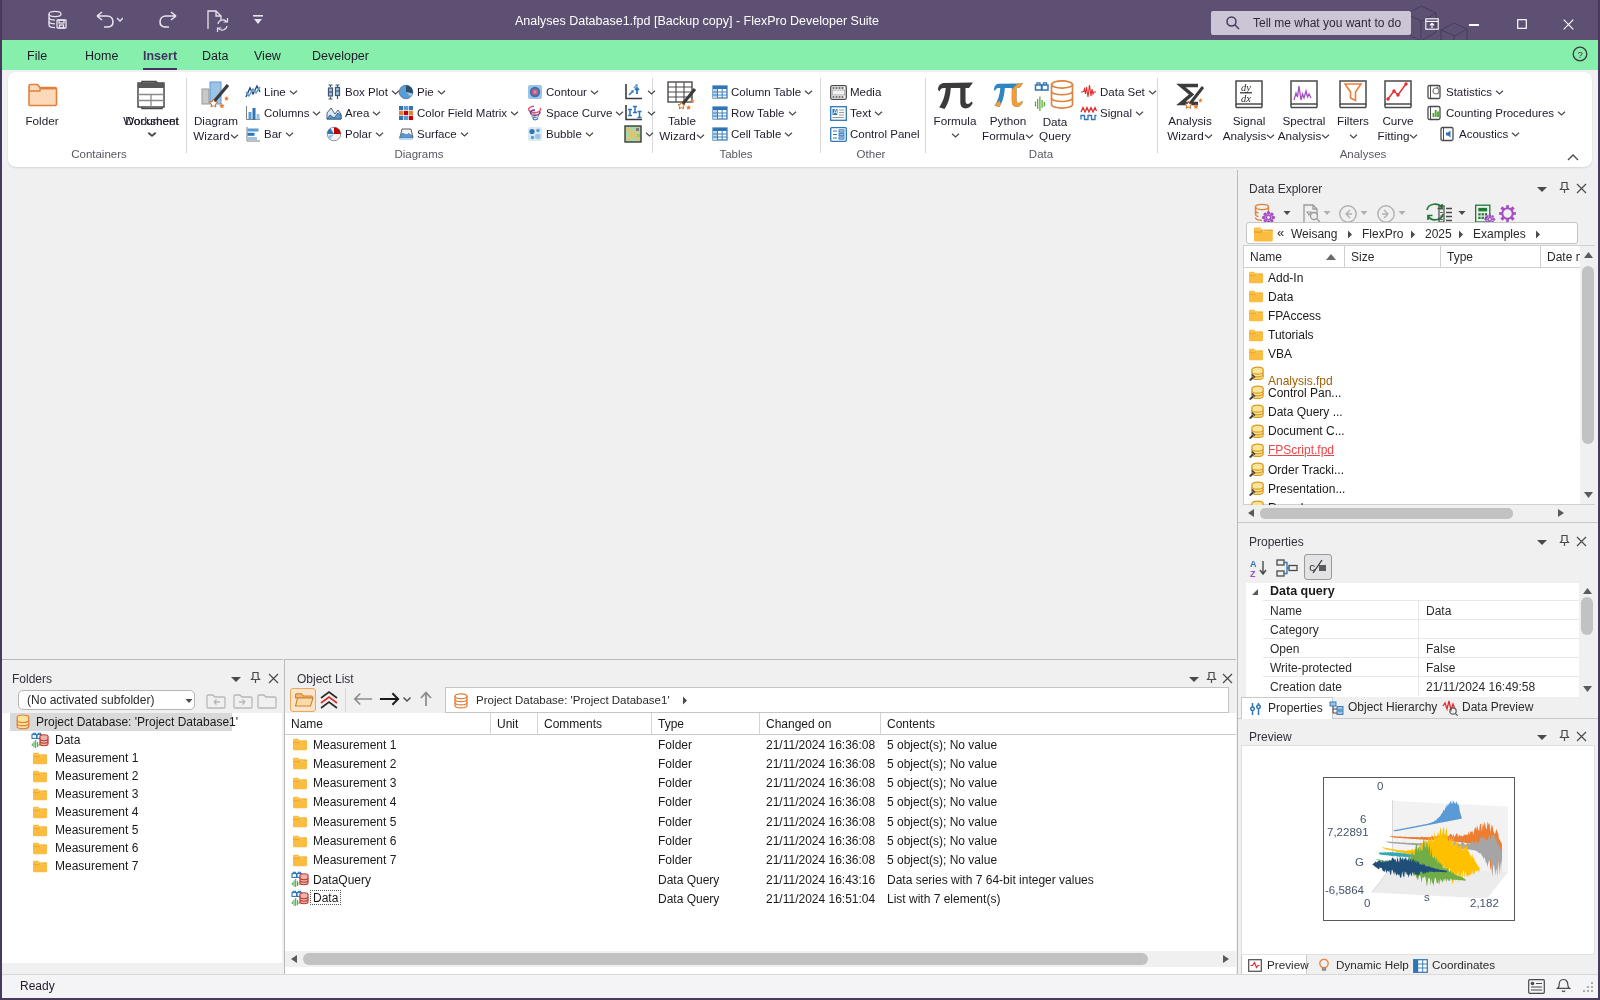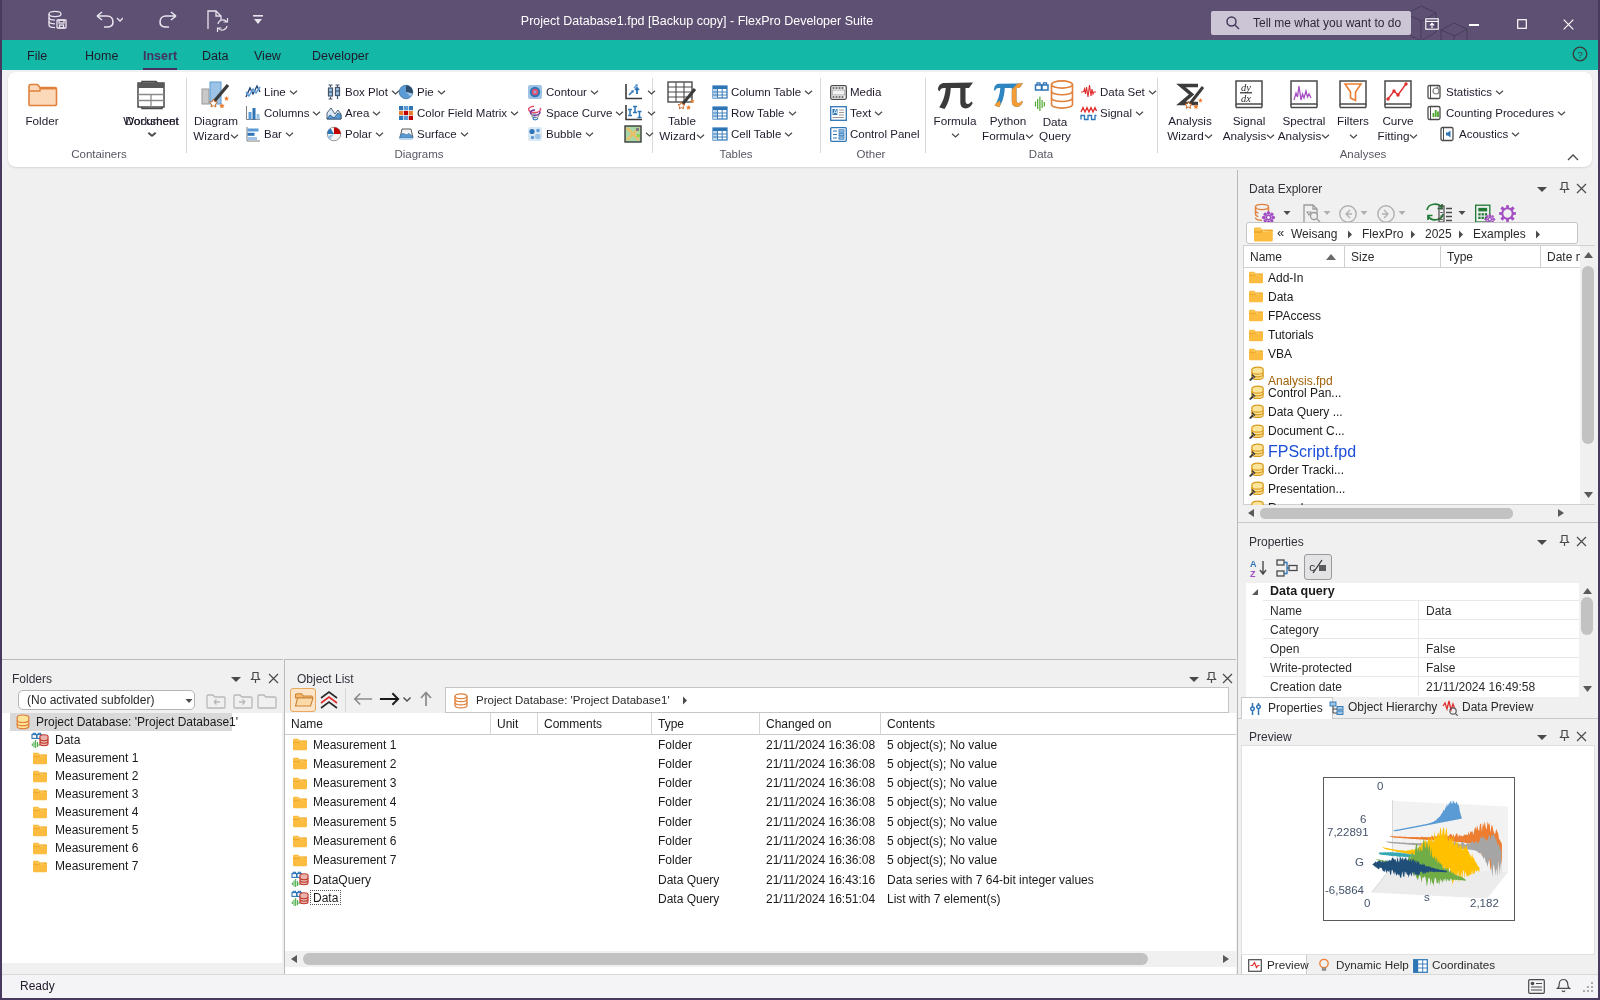--- a/index.html
+++ b/index.html
@@ -7,21 +7,21 @@
 body { position:relative; background:#f0f0f0; }
 .abs { position:absolute; }
 
 
 #titlebar { left:0; top:0; width:1600px; height:40px; background:#5d5072; }
 #title-text { position:absolute; top:0; left:0; width:1394px; height:40px; line-height:42px; text-align:center; color:#ffffff; font-size:12.5px; }
 #tellme { position:absolute; left:1211px; top:11px; width:200px; height:24px; background:#cbc5d6; border-radius:2px; color:#2e2838; font-size:12.5px; line-height:24px; }
 #tellme .mag { position:absolute; left:14px; top:4px; }
 #tellme .txt { position:absolute; left:42px; top:0; font-size:12px;text-align:right; }
 
-#menubar { left:0; top:40px; width:1600px; height:30px; background:#14b8a6; }
+#menubar { left:0; top:40px; width:1600px; height:30px; background:#86efac; }
 .mtab { position:absolute; top:0; height:30px; line-height:32px; font-size:12.5px; color:#201a2b; }
 .mtab.sel { font-weight:bold; color:#443263; border-bottom:2.5px solid #443263; }
 
 
 #ribbon { left:0; top:70px; width:1600px; height:100px; background:#f1f0f2; }
 #ribboncard { position:absolute; left:8px; top:2px; width:1584px; height:95px; background:#ffffff; border-radius:8px; box-shadow:0 1px 2px rgba(0,0,0,0.12); }
 .rsep { position:absolute; top:8px; height:75px; width:1px; background:#d9d7dc; }
 .rglabel { position:absolute; top:78px; font-size:11.5px; color:#5b5663; text-align:center; }
 .bigbtn { position:absolute; top:7px; text-align:center; font-size:11.7px; color:#201a2b; line-height:13.5px; }
 .bigbtn .bicon { display:block; margin:2px auto 3px; }
@@ -63,21 +63,21 @@
   </svg>
   <svg class="abs" style="left:205px;top:8px;" width="26" height="24" viewBox="0 0 26 24" fill="none" stroke="#e8e4ee" stroke-width="1.3">
     <path d="M3 21 V3 h8 l5 5 v4"></path>
     <path d="M11 3 v5 h5"></path>
     <path d="M13 16 a5 5 0 0 1 9 -2 M22.5 10 v4 h-4 M22 18 a5 5 0 0 1 -9 2 M12.5 24 v-4 h4" stroke-width="1.2"></path>
   </svg>
   <svg class="abs" style="left:252px;top:14px;" width="12" height="12" viewBox="0 0 12 12" fill="#e8e4ee">
     <rect x="1" y="1" width="10" height="1.6"></rect>
     <path d="M2 5 h8 l-4 5 z"></path>
   </svg>
-  <div id="title-text">Project Database1.fpd [Backup copy] - FlexPro Developer Suite</div>
+  <div id="title-text">Analyses Database1.fpd [Backup copy] - FlexPro Developer Suite</div>
   <svg class="abs" style="left:1403px;top:0px;" width="90" height="40" viewBox="0 0 90 40" fill="none" stroke="rgba(25,18,42,0.4)" stroke-width="0.8">
     <path d="M3 14 l15-8 15 7 -14 8 z M3 14 v19 l15 8 M33 13 v19 l-15 9 M18 21 v20"></path>
     <path d="M38 30 l13-7 13 6 -12 7 z M38 30 v10 l13 6 M64 29 v11 l-12 7 M51 36 v12"></path>
   </svg>
   <div id="tellme">
     <svg class="mag" width="16" height="16" viewBox="0 0 16 16" fill="none" stroke="#453a5a" stroke-width="1.5">
       <circle cx="6.5" cy="6.5" r="4.5"></circle>
         <path d="M10 10 L14 14"></path>
     </svg>
     <span class="txt">Tell me what you want to do</span>
@@ -760,21 +760,21 @@
         <div style="position:absolute;left:0;top:172.79999999999998px;width:322px;height:19px;">
           <span style="position:absolute;left:4px;top:2px;"><svg width="17" height="15" viewBox="0 0 17 15">
               <g fill="none" stroke="#d89c1e" stroke-width="1.2">
                 <ellipse cx="9.5" cy="3.4" rx="5.6" ry="2.2" fill="#fce49a"></ellipse>
                 <path d="M3.9 3.4 V11.2 c0 1.2 2.5 2.2 5.6 2.2 s5.6-1 5.6-2.2 V3.4" fill="#fce49a"></path>
                 <path d="M3.9 6 c0 1.2 2.5 2.2 5.6 2.2 s5.6-1 5.6-2.2 M3.9 8.6 c0 1.2 2.5 2.2 5.6 2.2 s5.6-1 5.6-2.2"></path>
               </g>
               <path d="M1 14 L4.5 10.5 L6 12 L2.5 15 Z" fill="#3b3b3b"></path>
               <path d="M4 8.5 l3 3" stroke="#3b3b3b" stroke-width="1.4"></path>
             </svg></span>
-          <span style="position:absolute;left:24px;top:2.5px;font-size:16px;color:#1d4ed8;">FPScript.fpd</span>
+          <span style="position:absolute;left:24px;top:2.5px;font-size:12px;color:#ef4444;text-decoration:underline;">FPScript.fpd</span>
         </div>
         <div style="position:absolute;left:0;top:191.99999999999997px;width:322px;height:19px;">
           <span style="position:absolute;left:4px;top:2px;"><svg width="17" height="15" viewBox="0 0 17 15">
               <g fill="none" stroke="#d89c1e" stroke-width="1.2">
                 <ellipse cx="9.5" cy="3.4" rx="5.6" ry="2.2" fill="#fce49a"></ellipse>
                 <path d="M3.9 3.4 V11.2 c0 1.2 2.5 2.2 5.6 2.2 s5.6-1 5.6-2.2 V3.4" fill="#fce49a"></path>
                 <path d="M3.9 6 c0 1.2 2.5 2.2 5.6 2.2 s5.6-1 5.6-2.2 M3.9 8.6 c0 1.2 2.5 2.2 5.6 2.2 s5.6-1 5.6-2.2"></path>
               </g>
               <path d="M1 14 L4.5 10.5 L6 12 L2.5 15 Z" fill="#3b3b3b"></path>
               <path d="M4 8.5 l3 3" stroke="#3b3b3b" stroke-width="1.4"></path>

